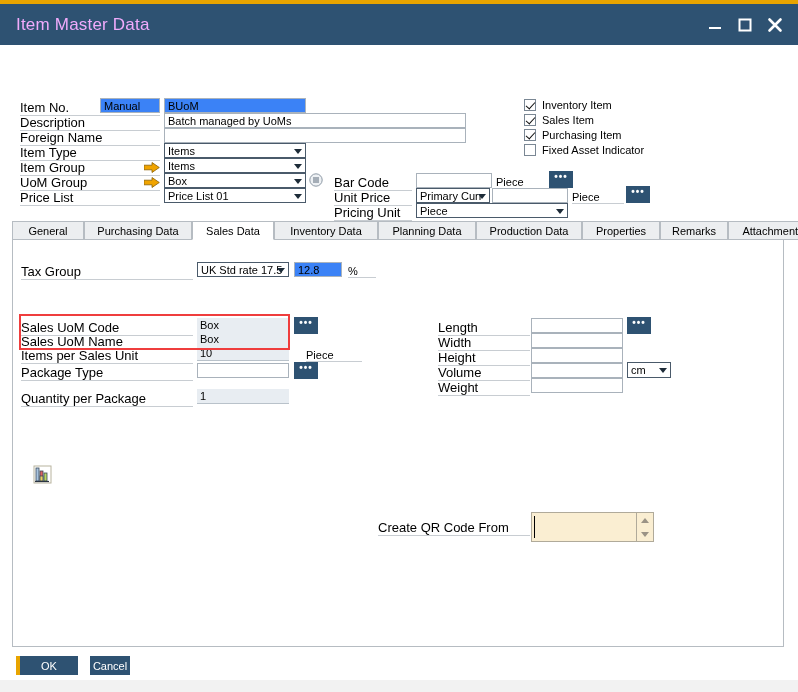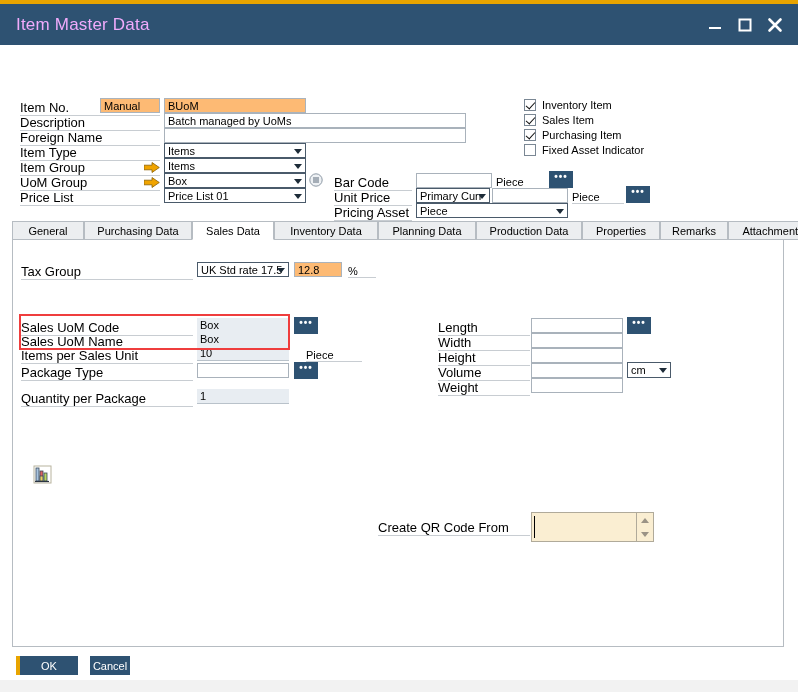--- a/index.html
+++ b/index.html
@@ -90,21 +90,21 @@
     white-space: nowrap;
     overflow: hidden;
     font-family: "Liberation Sans", sans-serif;
   }
   .txtbox.readonly {
     background: #e8edf2;
     border: none;
     border-bottom: 1px solid #b9c2ca;
   }
   .txtbox.readonly-box {
-    background: #fdba74;
+    background: #3b82f6;
     border: 1px solid #aab3bc;
   }
   .txtbox.yellow {
     background: #faeed2;
     border: 1px solid #b0aa9a;
   }
   .combo {
     position: absolute;
     box-sizing: border-box;
     background: #ffffff;
@@ -388,21 +388,21 @@
     <div class="combo" style="left:416px; top:143px; width:74px; height:15px;">
       <span>Primary Curr</span>
       <span class="arrow"></span>
     </div>
     <div class="txtbox" style="left:492px; top:143px; width:76px; height:15px;"></div>
     <div class="plain-text label-ul" style="left:572px; top:146px; width:52px;">Piece</div>
     <div class="browse-btn" style="left:626px; top:141px; width:24px; height:17px;">
       <span class="dots">•••</span>
     </div>
 
-    <div class="fld-label label-ul" style="left:334px; top:161px; width:78px;">Pricing Asset</div>
+    <div class="fld-label label-ul" style="left:334px; top:161px; width:78px;">Pricing Unit</div>
     <div class="combo" style="left:416px; top:158px; width:152px; height:15px;">
       <span>Piece</span>
       <span class="arrow"></span>
     </div>
 
     <div class="cbrow" style="left:524px; top:54px;">
       <span class="cbox checked"></span>
       <span class="cblabel">Inventory Item</span>
     </div>
     <div class="cbrow" style="left:524px; top:69px;">

